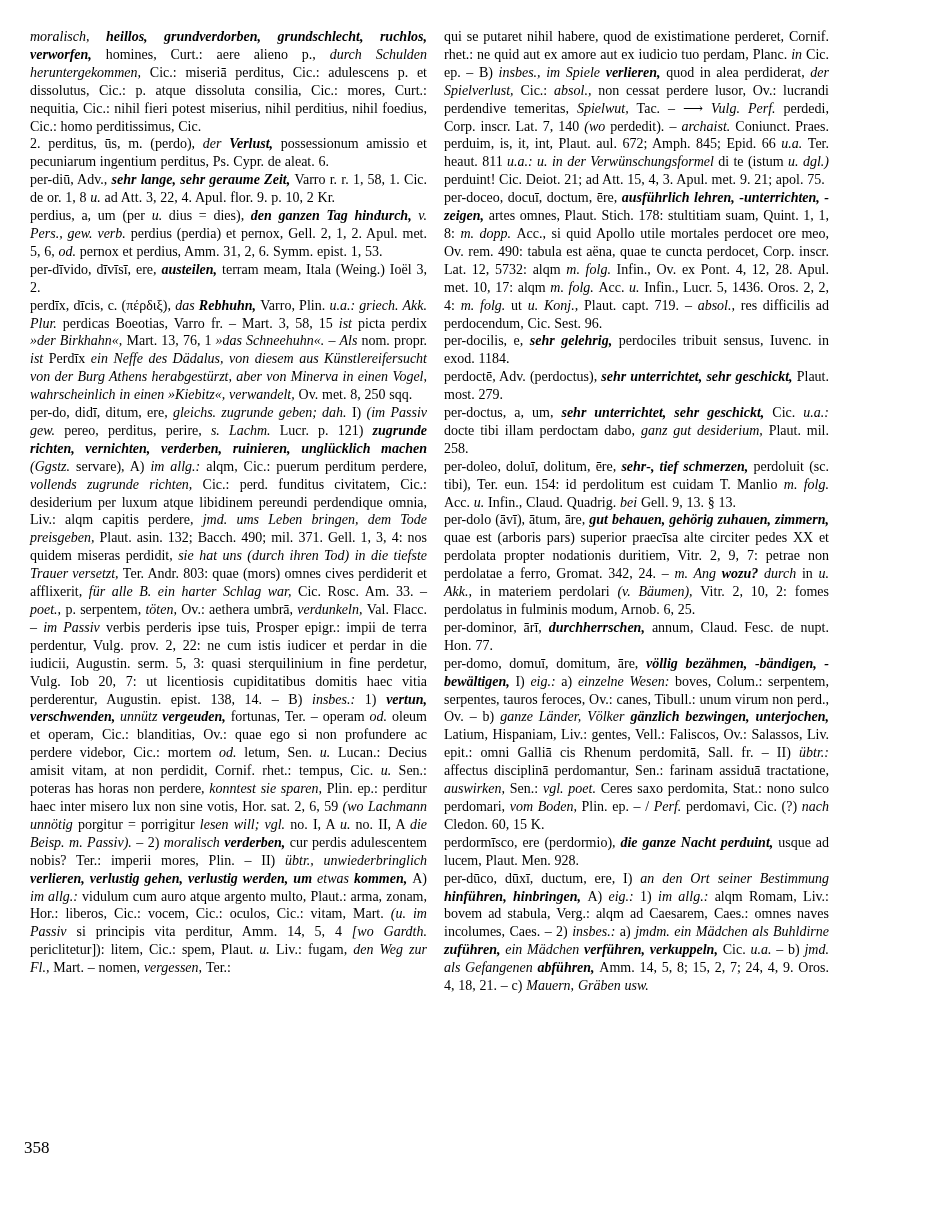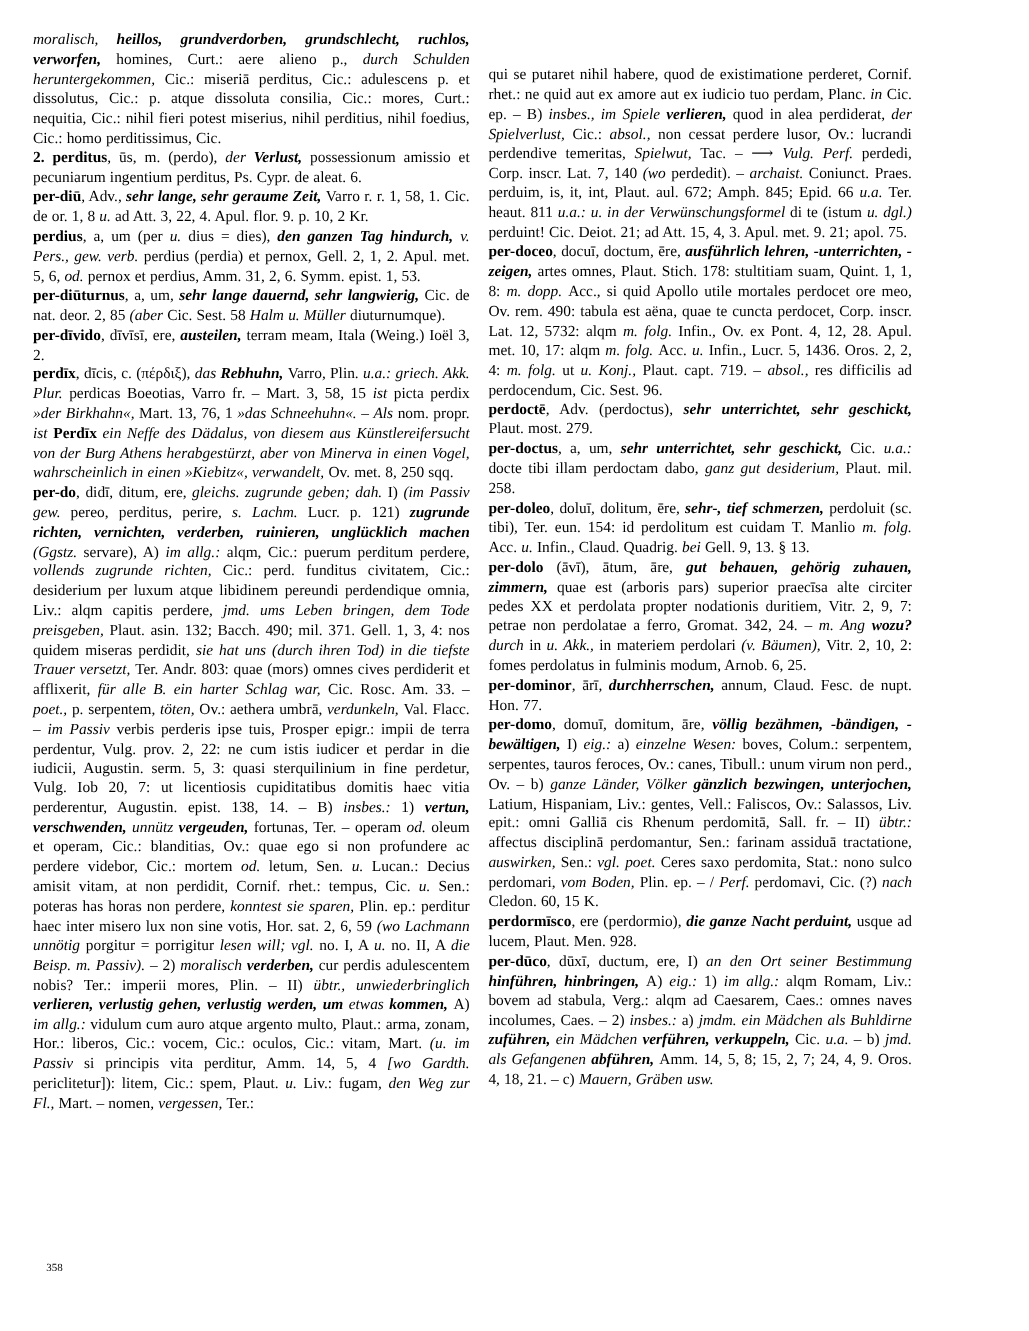--- a/index.html
+++ b/index.html
@@ -29,56 +29,56 @@
     gap: 17px;
   }
   .col {
     text-align: justify;
     font-size: 14px;
     line-height: 17.9px;
     letter-spacing: 0;
     word-spacing: 0.02em;
   }
   .col.left  { width: 397px; }
-  .col.right { width: 385px; margin-top: 32px; }
+  .col.right { width: 385px; }
   .col p {
     margin: 0;
     padding: 0;
     text-indent: 0;
   }
   .seg-r  { font-style: normal; font-weight: normal; }
   .seg-i  { font-style: italic; font-weight: normal; }
-  .seg-b  { font-style: normal; font-weight: bold; }
+  .seg-b  { font-style: normal; font-weight: normal; }
   .seg-bi { font-style: italic; font-weight: bold; }
   .pagenum {
     position: absolute;
-    left: 42px;
+    left: 24px;
     bottom: 22px;
-    font-size: 10px;
+    font-size: 17px;
     font-weight: normal;
   }
 </style>
 </head>
 <body>
 
 <div class="page">
   <div class="columns">
     <div class="col left">
         <p><span class="seg-i">moralisch, </span><span class="seg-bi">heillos, grundverdorben, grundschlecht, ruchlos, verworfen, </span><span class="seg-r">homines, Curt.: aere alieno p., </span><span class="seg-i">durch Schulden heruntergekommen, </span><span class="seg-r">Cic.: miseriā perditus, Cic.: adulescens p. et dissolutus, Cic.: p. atque dissoluta consilia, Cic.: mores, Curt.: nequitia, Cic.: nihil fieri potest miserius, nihil perditius, nihil foedius, Cic.: homo perditissimus, Cic.</span></p>
         <p><span class="seg-b">2. perditus</span><span class="seg-r">, ūs, m. (perdo), </span><span class="seg-i">der </span><span class="seg-bi">Verlust, </span><span class="seg-r">possessionum amissio et pecuniarum ingentium perditus, Ps. Cypr. de aleat. 6.</span></p>
         <p><span class="seg-b">per-diū</span><span class="seg-r">, Adv., </span><span class="seg-bi">sehr lange, sehr geraume Zeit, </span><span class="seg-r">Varro r. r. 1, 58, 1. Cic. de or. 1, 8 </span><span class="seg-i">u. </span><span class="seg-r">ad Att. 3, 22, 4. Apul. flor. 9. p. 10, 2 Kr.</span></p>
         <p><span class="seg-b">perdius</span><span class="seg-r">, a, um (per </span><span class="seg-i">u. </span><span class="seg-r">dius = dies), </span><span class="seg-bi">den ganzen Tag hindurch, </span><span class="seg-i">v. Pers., gew. verb. </span><span class="seg-r">perdius (perdia) et pernox, Gell. 2, 1, 2. Apul. met. 5, 6, </span><span class="seg-i">od. </span><span class="seg-r">pernox et perdius, Amm. 31, 2, 6. Symm. epist. 1, 53.</span></p>
-        <p><span class="seg-b">per-diūturnus</span><span class="seg-r">, a, um, </span><span class="seg-bi">sehr lange dauernd, sehr langwierig, </span><span class="seg-r">Cic. de nat. deor. 2, 85 </span><span class="seg-i">(aber </span><span class="seg-r">Cic. Sest. 58 </span><span class="seg-i">Halm u. Müller </span><span class="seg-r">diuturnumque).</span></p>
         <p><span class="seg-b">per-dīvido</span><span class="seg-r">, dīvīsī, ere, </span><span class="seg-bi">austeilen, </span><span class="seg-r">terram meam, Itala (Weing.) Ioël 3, 2.</span></p>
         <p><span class="seg-b">perdīx</span><span class="seg-r">, dīcis, c. (πέρδιξ), </span><span class="seg-i">das </span><span class="seg-bi">Rebhuhn, </span><span class="seg-r">Varro, Plin. </span><span class="seg-i">u.a.: griech. Akk. Plur. </span><span class="seg-r">perdicas Boeotias, Varro fr. – Mart. 3, 58, 15 </span><span class="seg-i">ist </span><span class="seg-r">picta perdix </span><span class="seg-i">»der Birkhahn«, </span><span class="seg-r">Mart. 13, 76, 1 </span><span class="seg-i">»das Schneehuhn«. </span><span class="seg-r">– </span><span class="seg-i">Als </span><span class="seg-r">nom. propr. </span><span class="seg-i">ist </span><span class="seg-b">Perdīx </span><span class="seg-i">ein Neffe des Dädalus, von diesem aus Künstlereifersucht von der Burg Athens herabgestürzt, aber von Minerva in einen Vogel, wahrscheinlich in einen »Kiebitz«, verwandelt, </span><span class="seg-r">Ov. met. 8, 250 sqq.</span></p>
         <p><span class="seg-b">per-do</span><span class="seg-r">, didī, ditum, ere, </span><span class="seg-i">gleichs. zugrunde geben; dah. </span><span class="seg-r">I) </span><span class="seg-i">(im Passiv gew. </span><span class="seg-r">pereo, perditus, perire, </span><span class="seg-i">s. Lachm. </span><span class="seg-r">Lucr. p. 121) </span><span class="seg-bi">zugrunde richten, vernichten, verderben, ruinieren, unglücklich machen </span><span class="seg-i">(Ggstz. </span><span class="seg-r">servare), A) </span><span class="seg-i">im allg.: </span><span class="seg-r">alqm, Cic.: puerum perditum perdere, </span><span class="seg-i">vollends zugrunde richten, </span><span class="seg-r">Cic.: perd. funditus civitatem, Cic.: desiderium per luxum atque libidinem pereundi perdendique omnia, Liv.: alqm capitis perdere, </span><span class="seg-i">jmd. ums Leben bringen, dem Tode preisgeben, </span><span class="seg-r">Plaut. asin. 132; Bacch. 490; mil. 371. Gell. 1, 3, 4: nos quidem miseras perdidit, </span><span class="seg-i">sie hat uns (durch ihren Tod) in die tiefste Trauer versetzt, </span><span class="seg-r">Ter. Andr. 803: quae (mors) omnes cives perdiderit et afflixerit, </span><span class="seg-i">für alle B. ein harter Schlag war, </span><span class="seg-r">Cic. Rosc. Am. 33. – </span><span class="seg-i">poet., </span><span class="seg-r">p. serpentem, </span><span class="seg-i">töten, </span><span class="seg-r">Ov.: aethera umbrā, </span><span class="seg-i">verdunkeln, </span><span class="seg-r">Val. Flacc. – </span><span class="seg-i">im Passiv </span><span class="seg-r">verbis perderis ipse tuis, Prosper epigr.: impii de terra perdentur, Vulg. prov. 2, 22: ne cum istis iudicer et perdar in die iudicii, Augustin. serm. 5, 3: quasi sterquilinium in fine perdetur, Vulg. Iob 20, 7: ut licentiosis cupiditatibus domitis haec vitia perderentur, Augustin. epist. 138, 14. – B) </span><span class="seg-i">insbes.: </span><span class="seg-r">1) </span><span class="seg-bi">vertun, verschwenden, </span><span class="seg-i">unnütz </span><span class="seg-bi">vergeuden, </span><span class="seg-r">fortunas, Ter. – operam </span><span class="seg-i">od. </span><span class="seg-r">oleum et operam, Cic.: blanditias, Ov.: quae ego si non profundere ac perdere videbor, Cic.: mortem </span><span class="seg-i">od. </span><span class="seg-r">letum, Sen. </span><span class="seg-i">u. </span><span class="seg-r">Lucan.: Decius amisit vitam, at non perdidit, Cornif. rhet.: tempus, Cic. </span><span class="seg-i">u. </span><span class="seg-r">Sen.: poteras has horas non perdere, </span><span class="seg-i">konntest sie sparen, </span><span class="seg-r">Plin. ep.: perditur haec inter misero lux non sine votis, Hor. sat. 2, 6, 59 </span><span class="seg-i">(wo Lachmann unnötig </span><span class="seg-r">porgitur = porrigitur </span><span class="seg-i">lesen will; vgl. </span><span class="seg-r">no. I, A </span><span class="seg-i">u. </span><span class="seg-r">no. II, A </span><span class="seg-i">die Beisp. m. Passiv). </span><span class="seg-r">– 2) </span><span class="seg-i">moralisch </span><span class="seg-bi">verderben, </span><span class="seg-r">cur perdis adulescentem nobis? Ter.: imperii mores, Plin. – II) </span><span class="seg-i">übtr., unwiederbringlich </span><span class="seg-bi">verlieren, verlustig gehen, verlustig werden, um </span><span class="seg-i">etwas </span><span class="seg-bi">kommen, </span><span class="seg-r">A) </span><span class="seg-i">im allg.: </span><span class="seg-r">vidulum cum auro atque argento multo, Plaut.: arma, zonam, Hor.: liberos, Cic.: vocem, Cic.: oculos, Cic.: vitam, Mart. </span><span class="seg-i">(u. im Passiv </span><span class="seg-r">si principis vita perditur, Amm. 14, 5, 4 </span><span class="seg-i">[wo Gardth. </span><span class="seg-r">periclitetur]): litem, Cic.: spem, Plaut. </span><span class="seg-i">u. </span><span class="seg-r">Liv.: fugam, </span><span class="seg-i">den Weg zur Fl., </span><span class="seg-r">Mart. – nomen, </span><span class="seg-i">vergessen, </span><span class="seg-r">Ter.:</span></p>
       </div>
     <div class="col right">
         <p><span class="seg-r">qui se putaret nihil habere, quod de existimatione perderet, Cornif. rhet.: ne quid aut ex amore aut ex iudicio tuo perdam, Planc. </span><span class="seg-i">in </span><span class="seg-r">Cic. ep. – B) </span><span class="seg-i">insbes., im Spiele </span><span class="seg-bi">verlieren, </span><span class="seg-r">quod in alea perdiderat, </span><span class="seg-i">der Spielverlust, </span><span class="seg-r">Cic.: </span><span class="seg-i">absol., </span><span class="seg-r">non cessat perdere lusor, Ov.: lucrandi perdendive temeritas, </span><span class="seg-i">Spielwut, </span><span class="seg-r">Tac. – ⟶ </span><span class="seg-i">Vulg. Perf. </span><span class="seg-r">perdedi, Corp. inscr. Lat. 7, 140 </span><span class="seg-i">(wo </span><span class="seg-r">perdedit). – </span><span class="seg-i">archaist. </span><span class="seg-r">Coniunct. Praes. perduim, is, it, int, Plaut. aul. 672; Amph. 845; Epid. 66 </span><span class="seg-i">u.a. </span><span class="seg-r">Ter. heaut. 811 </span><span class="seg-i">u.a.: u. in der Verwünschungsformel </span><span class="seg-r">di te (istum </span><span class="seg-i">u. dgl.) </span><span class="seg-r">perduint! Cic. Deiot. 21; ad Att. 15, 4, 3. Apul. met. 9. 21; apol. 75.</span></p>
         <p><span class="seg-b">per-doceo</span><span class="seg-r">, docuī, doctum, ēre, </span><span class="seg-bi">ausführlich lehren, -unterrichten, -zeigen, </span><span class="seg-r">artes omnes, Plaut. Stich. 178: stultitiam suam, Quint. 1, 1, 8: </span><span class="seg-i">m. dopp. </span><span class="seg-r">Acc., si quid Apollo utile mortales perdocet ore meo, Ov. rem. 490: tabula est aëna, quae te cuncta perdocet, Corp. inscr. Lat. 12, 5732: alqm </span><span class="seg-i">m. folg. </span><span class="seg-r">Infin., Ov. ex Pont. 4, 12, 28. Apul. met. 10, 17: alqm </span><span class="seg-i">m. folg. </span><span class="seg-r">Acc. </span><span class="seg-i">u. </span><span class="seg-r">Infin., Lucr. 5, 1436. Oros. 2, 2, 4: </span><span class="seg-i">m. folg. </span><span class="seg-r">ut </span><span class="seg-i">u. Konj., </span><span class="seg-r">Plaut. capt. 719. – </span><span class="seg-i">absol., </span><span class="seg-r">res difficilis ad perdocendum, Cic. Sest. 96.</span></p>
+        <p><span class="seg-b">per-docilis</span><span class="seg-r">, e, </span><span class="seg-bi">sehr gelehrig, </span><span class="seg-r">perdociles tribuit sensus, Iuvenc. in exod. 1184.</span></p>
         <p><span class="seg-b">perdoctē</span><span class="seg-r">, Adv. (perdoctus), </span><span class="seg-bi">sehr unterrichtet, sehr geschickt, </span><span class="seg-r">Plaut. most. 279.</span></p>
         <p><span class="seg-b">per-doctus</span><span class="seg-r">, a, um, </span><span class="seg-bi">sehr unterrichtet, sehr geschickt, </span><span class="seg-r">Cic. </span><span class="seg-i">u.a.: </span><span class="seg-r">docte tibi illam perdoctam dabo, </span><span class="seg-i">ganz gut desiderium, </span><span class="seg-r">Plaut. mil. 258.</span></p>
         <p><span class="seg-b">per-doleo</span><span class="seg-r">, doluī, dolitum, ēre, </span><span class="seg-bi">sehr-, tief schmerzen, </span><span class="seg-r">perdoluit (sc. tibi), Ter. eun. 154: id perdolitum est cuidam T. Manlio </span><span class="seg-i">m. folg. </span><span class="seg-r">Acc. </span><span class="seg-i">u. </span><span class="seg-r">Infin., Claud. Quadrig. </span><span class="seg-i">bei </span><span class="seg-r">Gell. 9, 13. § 13.</span></p>
         <p><span class="seg-b">per-dolo</span><span class="seg-r"> (āvī), ātum, āre, </span><span class="seg-bi">gut behauen, gehörig zuhauen, zimmern, </span><span class="seg-r">quae est (arboris pars) superior praecīsa alte circiter pedes XX et perdolata propter nodationis duritiem, Vitr. 2, 9, 7: petrae non perdolatae a ferro, Gromat. 342, 24. – </span><span class="seg-i">m. Ang </span><span class="seg-bi">wozu? </span><span class="seg-i">durch </span><span class="seg-r">in </span><span class="seg-i">u. Akk., </span><span class="seg-r">in materiem perdolari </span><span class="seg-i">(v. Bäumen), </span><span class="seg-r">Vitr. 2, 10, 2: fomes perdolatus in fulminis modum, Arnob. 6, 25.</span></p>
         <p><span class="seg-b">per-dominor</span><span class="seg-r">, ārī, </span><span class="seg-bi">durchherrschen, </span><span class="seg-r">annum, Claud. Fesc. de nupt. Hon. 77.</span></p>
         <p><span class="seg-b">per-domo</span><span class="seg-r">, domuī, domitum, āre, </span><span class="seg-bi">völlig bezähmen, -bändigen, -bewältigen, </span><span class="seg-r">I) </span><span class="seg-i">eig.: </span><span class="seg-r">a) </span><span class="seg-i">einzelne Wesen: </span><span class="seg-r">boves, Colum.: serpentem, serpentes, tauros feroces, Ov.: canes, Tibull.: unum virum non perd., Ov. – b) </span><span class="seg-i">ganze Länder, Völker </span><span class="seg-bi">gänzlich bezwingen, unterjochen, </span><span class="seg-r">Latium, Hispaniam, Liv.: gentes, Vell.: Faliscos, Ov.: Salassos, Liv. epit.: omni Galliā cis Rhenum perdomitā, Sall. fr. – II) </span><span class="seg-i">übtr.: </span><span class="seg-r">affectus disciplinā perdomantur, Sen.: farinam assiduā tractatione, </span><span class="seg-i">auswirken, </span><span class="seg-r">Sen.: </span><span class="seg-i">vgl. poet. </span><span class="seg-r">Ceres saxo perdomita, Stat.: nono sulco perdomari, </span><span class="seg-i">vom Boden, </span><span class="seg-r">Plin. ep. – / </span><span class="seg-i">Perf. </span><span class="seg-r">perdomavi, Cic. (?) </span><span class="seg-i">nach </span><span class="seg-r">Cledon. 60, 15 K.</span></p>
         <p><span class="seg-b">perdormīsco</span><span class="seg-r">, ere (perdormio), </span><span class="seg-bi">die ganze Nacht perduint, </span><span class="seg-r">usque ad lucem, Plaut. Men. 928.</span></p>
         <p><span class="seg-b">per-dūco</span><span class="seg-r">, dūxī, ductum, ere, I) </span><span class="seg-i">an den Ort seiner Bestimmung </span><span class="seg-bi">hinführen, hinbringen, </span><span class="seg-r">A) </span><span class="seg-i">eig.: </span><span class="seg-r">1) </span><span class="seg-i">im allg.: </span><span class="seg-r">alqm Romam, Liv.: bovem ad stabula, Verg.: alqm ad Caesarem, Caes.: omnes naves incolumes, Caes. – 2) </span><span class="seg-i">insbes.: </span><span class="seg-r">a) </span><span class="seg-i">jmdm. ein Mädchen als Buhldirne </span><span class="seg-bi">zuführen, </span><span class="seg-i">ein Mädchen </span><span class="seg-bi">verführen, verkuppeln, </span><span class="seg-r">Cic. </span><span class="seg-i">u.a. </span><span class="seg-r">– b) </span><span class="seg-i">jmd. als Gefangenen </span><span class="seg-bi">abführen, </span><span class="seg-r">Amm. 14, 5, 8; 15, 2, 7; 24, 4, 9. Oros. 4, 18, 21. – c) </span><span class="seg-i">Mauern, Gräben usw.</span></p>
       </div>
   </div>

